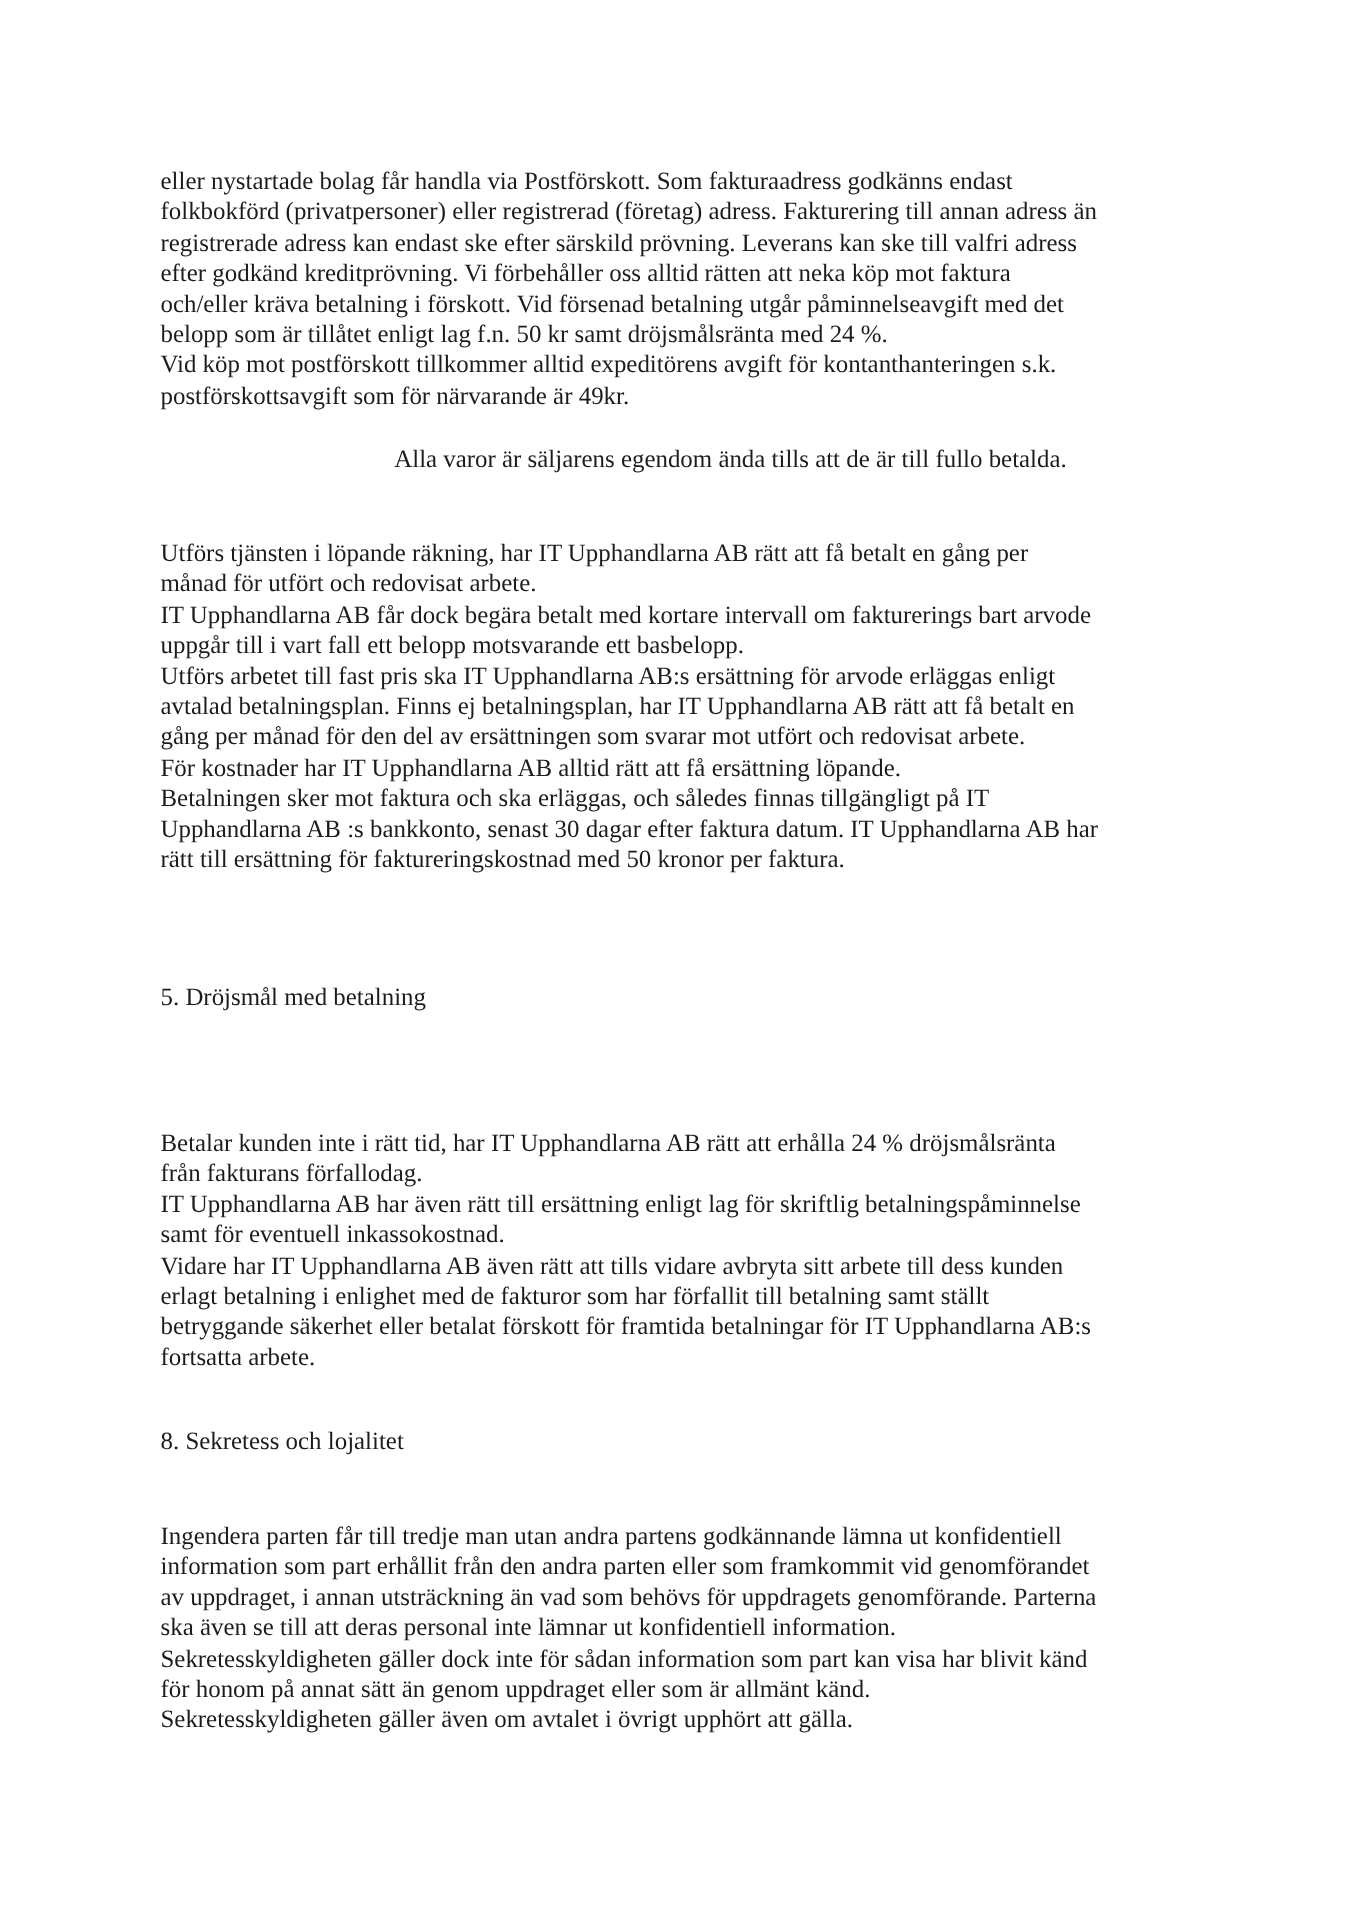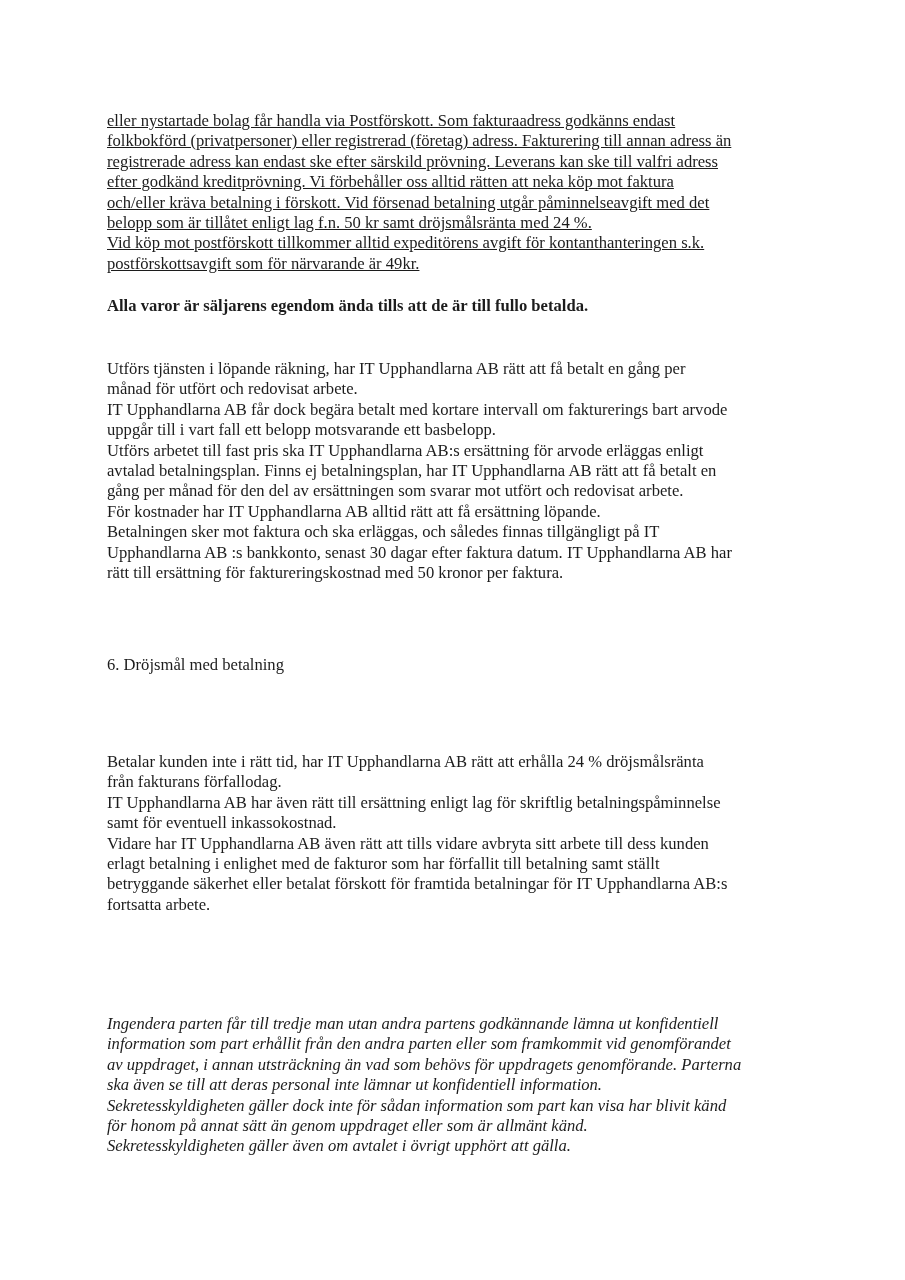--- a/index.html
+++ b/index.html
@@ -18,30 +18,30 @@
   }
   .block {
     position: absolute;
     left: 107px;
     width: 760px;
     font-size: 16.6px;
     line-height: 20.4px;
     white-space: pre-line;
   }
   .para { font-weight: normal; }
-  .bold-line { font-weight: bold; white-space: normal; }
+  .bold-line { font-weight: normal; white-space: normal; text-align: center; }
   .section-heading { font-weight: normal; white-space: normal; }
 
-  .b1 { top: 111px; text-decoration: underline; }
+  .b1 { top: 111px; }
   .b2 { top: 296px; }
   .b3 { top: 359px; }
   .b4 { top: 655px; }
   .b5 { top: 752px; }
   .b6 { top: 951px; }
-  .b7 { top: 1014px; font-style: italic; }
+  .b7 { top: 1014px; }
 </style>
 </head>
 <body>
 
 <div class="page">
 
   <div class="block para b1">eller nystartade bolag får handla via Postförskott. Som fakturaadress godkänns endast
 folkbokförd (privatpersoner) eller registrerad (företag) adress. Fakturering till annan adress än
 registrerade adress kan endast ske efter särskild prövning. Leverans kan ske till valfri adress
 efter godkänd kreditprövning. Vi förbehåller oss alltid rätten att neka köp mot faktura
@@ -57,31 +57,32 @@
 IT Upphandlarna AB får dock begära betalt med kortare intervall om fakturerings bart arvode
 uppgår till i vart fall ett belopp motsvarande ett basbelopp.
 Utförs arbetet till fast pris ska IT Upphandlarna AB:s ersättning för arvode erläggas enligt
 avtalad betalningsplan. Finns ej betalningsplan, har IT Upphandlarna AB rätt att få betalt en
 gång per månad för den del av ersättningen som svarar mot utfört och redovisat arbete.
 För kostnader har IT Upphandlarna AB alltid rätt att få ersättning löpande.
 Betalningen sker mot faktura och ska erläggas, och således finnas tillgängligt på IT
 Upphandlarna AB :s bankkonto, senast 30 dagar efter faktura datum. IT Upphandlarna AB har
 rätt till ersättning för faktureringskostnad med 50 kronor per faktura.</div>
 
-  <div class="block section-heading b4">6. Dröjsmål med betalning</div>
+  <div class="block section-heading b4">5. Dröjsmål med betalning</div>
 
   <div class="block para b5">Betalar kunden inte i rätt tid, har IT Upphandlarna AB rätt att erhålla 24 % dröjsmålsränta
 från fakturans förfallodag.
 IT Upphandlarna AB har även rätt till ersättning enligt lag för skriftlig betalningspåminnelse
 samt för eventuell inkassokostnad.
 Vidare har IT Upphandlarna AB även rätt att tills vidare avbryta sitt arbete till dess kunden
 erlagt betalning i enlighet med de fakturor som har förfallit till betalning samt ställt
 betryggande säkerhet eller betalat förskott för framtida betalningar för IT Upphandlarna AB:s
 fortsatta arbete.</div>
 
+  <div class="block section-heading b6">8. Sekretess och lojalitet</div>
 
   <div class="block para b7">Ingendera parten får till tredje man utan andra partens godkännande lämna ut konfidentiell
 information som part erhållit från den andra parten eller som framkommit vid genomförandet
 av uppdraget, i annan utsträckning än vad som behövs för uppdragets genomförande. Parterna
 ska även se till att deras personal inte lämnar ut konfidentiell information.
 Sekretesskyldigheten gäller dock inte för sådan information som part kan visa har blivit känd
 för honom på annat sätt än genom uppdraget eller som är allmänt känd.
 Sekretesskyldigheten gäller även om avtalet i övrigt upphört att gälla.</div>
 
 </div>

